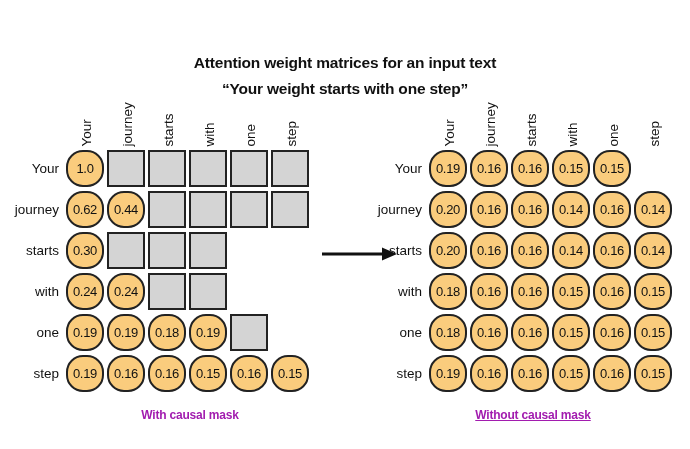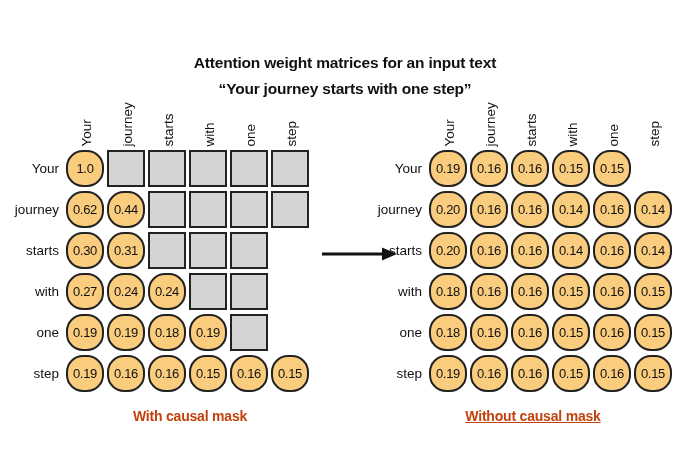--- a/index.html
+++ b/index.html
@@ -119,35 +119,35 @@
     width: 76px;
     height: 16px;
   }
 
   
   .caption {
     position: absolute;
     top: 408px;
     font-family: "Liberation Sans", sans-serif;
     font-weight: bold;
-    font-size: 14px;
+    font-size: 12px;
     letter-spacing: -0.2px;
-    color: #c2410c;
+    color: #a21caf;
     text-align: center;
     white-space: nowrap;
   }
   #caption-left  { left: 66px;  width: 248px; }
   #caption-right { left: 408px; width: 250px; text-decoration: underline; }
 </style>
 </head>
 <body>
 
 <div id="title-block">
   <div class="title-line">Attention weight matrices for an input text</div>
-  <div class="title-line">“Your journey starts with one step”</div>
+  <div class="title-line">“Your weight starts with one step”</div>
 </div>
 
 <div class="panel" id="panel-left">
   <div class="matrix-wrap">
     <div class="col-headers">
       <div class="corner"></div>
     <div class="col-head">
           <span>Your</span>
         </div>
         <div class="col-head">
@@ -180,28 +180,26 @@
         <div class="cell filled">0.62</div>
         <div class="cell filled">0.44</div>
         <div class="cell masked"></div>
         <div class="cell masked"></div>
         <div class="cell masked"></div>
         <div class="cell masked"></div>
       </div>
       <div class="mrow">
         <div class="row-label">starts</div>
         <div class="cell filled">0.30</div>
-        <div class="cell filled">0.31</div>
         <div class="cell masked"></div>
         <div class="cell masked"></div>
         <div class="cell masked"></div>
       </div>
       <div class="mrow">
         <div class="row-label">with</div>
-        <div class="cell filled">0.27</div>
         <div class="cell filled">0.24</div>
         <div class="cell filled">0.24</div>
         <div class="cell masked"></div>
         <div class="cell masked"></div>
       </div>
       <div class="mrow">
         <div class="row-label">one</div>
         <div class="cell filled">0.19</div>
         <div class="cell filled">0.19</div>
         <div class="cell filled">0.18</div>

